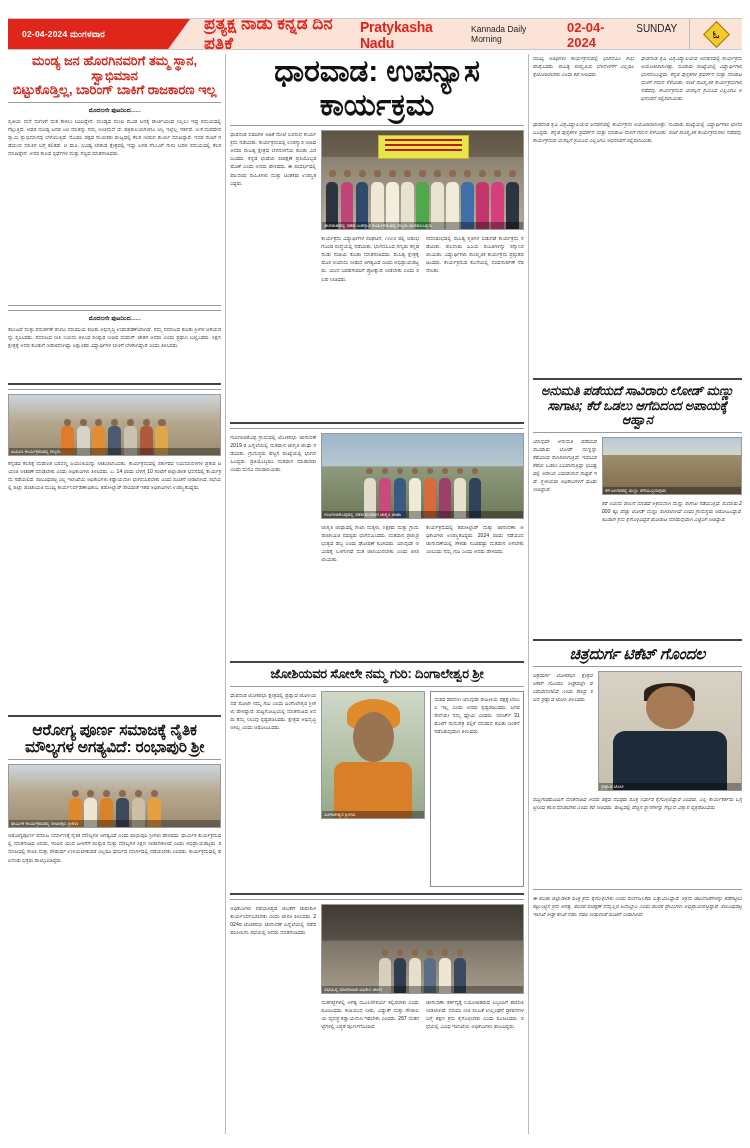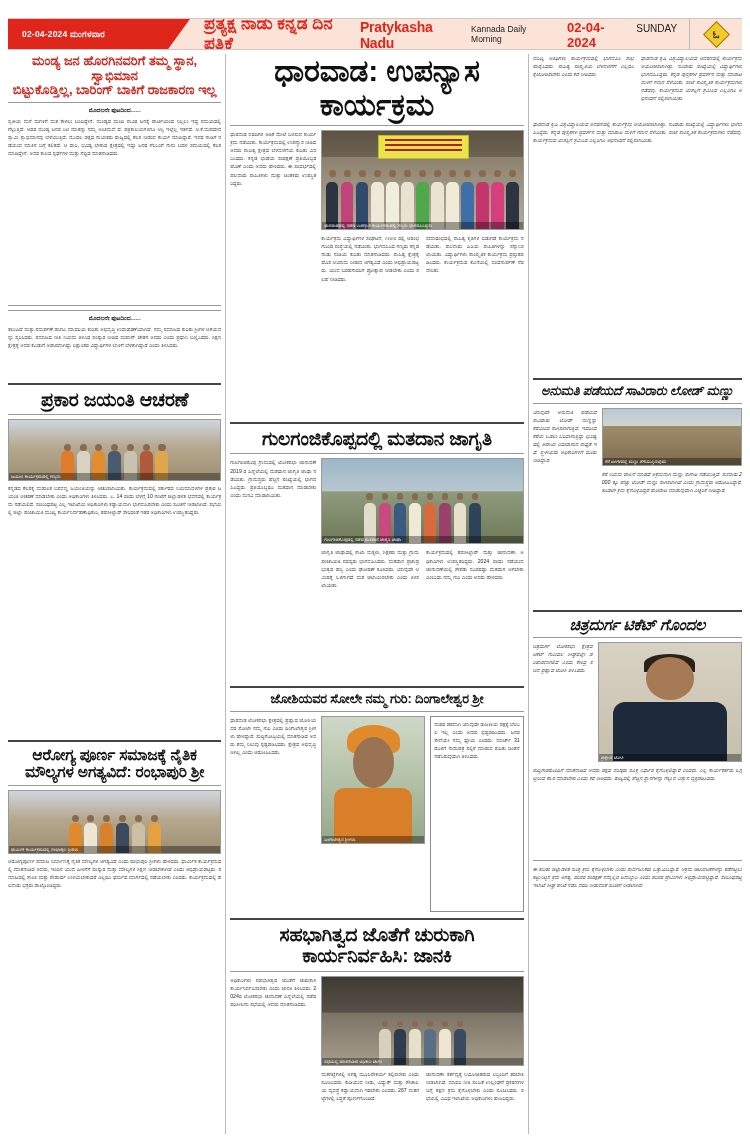--- a/index.html
+++ b/index.html
@@ -297,21 +297,20 @@
 
       <div class="sec">
         <div class="rule"></div>
         <div class="rule"></div>
         <div class="byline">ಮೊದಲನೇ ಪುಟದಿಂದ......</div>
         <div class="realtext" style="height:52px">ತಲುಪಿದೆ ಮತ್ತು ಸಮರ್ಪಣೆ ಹಾಗೂ ಮಾದರಿಯ ಕುರಿತು ಅಭಿವೃದ್ಧಿ ಉದಾಹರಣೆಯಾಗಿದೆ. ನಮ್ಮ ಸಮಾಜದ ಕುರಿತು ಶ್ರೀಗಳ ಆಶಯವನ್ನು ಸ್ಮರಿಸಿದರು. ಸಮಾಜದ ನೀತಿ ನಿಯಮ ತಿಳಿಸಿದ ಸಂಸ್ಕಾರ ನೀಡಿದ ಮಹಾನ್ ಚೇತನ ಅವರು ಎಂದು ಪ್ರಧಾನಿ ಬಣ್ಣಿಸಿದರು. ಶಿಕ್ಷಣ ಕ್ಷೇತ್ರಕ್ಕೆ ಅವರ ಕೊಡುಗೆ ಅಪಾರವಾಗಿದ್ದು ಲಕ್ಷಾಂತರ ವಿದ್ಯಾರ್ಥಿಗಳ ಬಾಳಿಗೆ ಬೆಳಕಾಗಿದ್ದಾರೆ ಎಂದು ತಿಳಿಸಿದರು.</div>
       </div>
 
       <div class="sec">
         <div class="rule-thick"></div>
-        <div class="hl hl-lg">ಪ್ರಕಾರ ಜಯಂತಿ ಆಚರಣೆ</div>
         <div class="rule"></div>
         <div class="photo ph-saffron" style="height:60px;margin:3px 0;">
           <div class="ph-row">
             <div class="person">
                 <div class="head"></div>
                 <div class="body" style="background:#e07b2a"></div>
               </div>
             <div class="person">
                 <div class="head"></div>
                 <div class="body" style="background:#d8d2c2"></div>
@@ -460,21 +459,20 @@
             <div class="cols2 mt4">
               <div class="realtext" style="height:182px">ಕಾರ್ಯಕ್ರಮ ವಿದ್ಯಾರ್ಥಿಗಳ ಸಂಘಟನೆ, ೧೫೫೮ ರಲ್ಲಿ ಆರಂಭಗೊಂಡ ಸಂಸ್ಥೆಯಲ್ಲಿ ನಡೆಯಿತು. ಭಾಗವಹಿಸಿದ ಗಣ್ಯರು ಕನ್ನಡ ನಾಡು ನುಡಿಯ ಕುರಿತು ಮಾತನಾಡಿದರು. ಸಾಹಿತ್ಯ ಕ್ಷೇತ್ರಕ್ಕೆ ಹೊಸ ಆಯಾಮ ನೀಡುವ ಅಗತ್ಯವಿದೆ ಎಂದು ಅಭಿಪ್ರಾಯಪಟ್ಟರು. ಯುವ ಬರಹಗಾರರಿಗೆ ಪ್ರೋತ್ಸಾಹ ನೀಡಬೇಕು ಎಂದು ಸಲಹೆ ನೀಡಿದರು.</div>
               <div class="realtext" style="height:182px">ಸಮಾರಂಭದಲ್ಲಿ ಸಾಹಿತ್ಯ ಕೃತಿಗಳ ಬಿಡುಗಡೆ ಕಾರ್ಯಕ್ರಮ ನಡೆಯಿತು. ಹಲವಾರು ಹಿರಿಯ ಸಾಹಿತಿಗಳನ್ನು ಸನ್ಮಾನಿಸಲಾಯಿತು. ವಿದ್ಯಾರ್ಥಿಗಳು ಸಾಂಸ್ಕೃತಿಕ ಕಾರ್ಯಕ್ರಮ ಪ್ರಸ್ತುತಪಡಿಸಿದರು. ಕಾರ್ಯಕ್ರಮದ ಕೊನೆಯಲ್ಲಿ ವಂದನಾರ್ಪಣೆ ನೆರವೇರಿತು.</div>
             </div>
           </div>
         </div>
       </div>
 
       <div class="sec">
         <div class="rule-thick"></div>
-        <div class="hl hl-lg">ಗುಲಗಂಜಿಕೊಪ್ಪದಲ್ಲಿ ಮತದಾನ ಜಾಗೃತಿ</div>
         <div class="rule"></div>
         <div style="display:flex;gap:5px;margin-top:2px;">
           <div style="width:86px">
             <div class="realtext" style="height:222px">ಗುಲಗಂಜಿಕೊಪ್ಪ ಗ್ರಾಮದಲ್ಲಿ ಲೋಕಸಭಾ ಚುನಾವಣೆ 2019 ರ ಹಿನ್ನೆಲೆಯಲ್ಲಿ ಮತದಾನ ಜಾಗೃತಿ ಜಾಥಾ ನಡೆಯಿತು. ಗ್ರಾಮಸ್ಥರು ಹೆಚ್ಚಿನ ಸಂಖ್ಯೆಯಲ್ಲಿ ಭಾಗವಹಿಸಿದ್ದರು. ಪ್ರತಿಯೊಬ್ಬರೂ ಮತದಾನ ಮಾಡಬೇಕು ಎಂದು ಮನವಿ ಮಾಡಲಾಯಿತು.</div>
           </div>
           <div style="flex:1">
             <div class="photo ph-rally" style="height:84px;">
               <div class="ph-row">
                 <div class="person">
                     <div class="head"></div>
@@ -538,21 +536,20 @@
           <div style="flex:1">
             <div class="boxed">
               <div class="realtext" style="height:188px">ಮಠದ ಪರವಾಗಿ ಯಾವುದೇ ರಾಜಕೀಯ ಪಕ್ಷಕ್ಕೆ ಬೆಂಬಲ ಇಲ್ಲ ಎಂದು ಅವರು ಸ್ಪಷ್ಟಪಡಿಸಿದರು. ಜನರ ಸೇವೆಯೇ ನಮ್ಮ ಧ್ಯೇಯ ಎಂದರು. ಮಾರ್ಚ್ 31 ರೊಳಗೆ ನಾಮಪತ್ರ ಸಲ್ಲಿಕೆ ಮಾಡುವ ಕುರಿತು ಚಿಂತನೆ ನಡೆಸಿರುವುದಾಗಿ ತಿಳಿಸಿದರು.</div>
             </div>
           </div>
         </div>
       </div>
 
       <div class="sec">
         <div class="rule-thick"></div>
-        <div class="hl hl-lg">ಸಹಭಾಗಿತ್ವದ ಜೊತೆಗೆ ಚುರುಕಾಗಿ ಕಾರ್ಯನಿರ್ವಹಿಸಿ: ಜಾನಕಿ</div>
         <div class="rule"></div>
         <div style="display:flex;gap:5px;margin-top:2px;">
           <div style="width:86px">
             <div class="realtext" style="height:200px">ಅಧಿಕಾರಿಗಳು ಸಹಭಾಗಿತ್ವದ ಜೊತೆಗೆ ಚುರುಕಾಗಿ ಕಾರ್ಯನಿರ್ವಹಿಸಬೇಕು ಎಂದು ಜಾನಕಿ ತಿಳಿಸಿದರು. 2024ರ ಲೋಕಸಭಾ ಚುನಾವಣೆ ಹಿನ್ನೆಲೆಯಲ್ಲಿ ನಡೆದ ಪರಿಶೀಲನಾ ಸಭೆಯಲ್ಲಿ ಅವರು ಮಾತನಾಡಿದರು.</div>
           </div>
           <div style="flex:1">
             <div class="photo ph-dais" style="height:88px;">
               <div class="ph-row" style="height:58%">
                 <div class="person">
                     <div class="head"></div>
@@ -599,20 +596,21 @@
         <div class="cols2">
           <div class="realtext" style="height:62px">ಮುಖ್ಯ ಅತಿಥಿಗಳು ಕಾರ್ಯಕ್ರಮದಲ್ಲಿ ಭಾಗವಹಿಸಿ ಶುಭ ಹಾರೈಸಿದರು. ಸಾಹಿತ್ಯ ಸಂಸ್ಕೃತಿಯ ಬೆಳವಣಿಗೆಗೆ ಎಲ್ಲರೂ ಕೈಜೋಡಿಸಬೇಕು ಎಂದು ಕರೆ ನೀಡಿದರು.</div>
           <div class="realtext" style="height:62px">ಧಾರವಾಡ ಕೃಷಿ ವಿಶ್ವವಿದ್ಯಾಲಯದ ಆವರಣದಲ್ಲಿ ಕಾರ್ಯಕ್ರಮ ಆಯೋಜಿಸಲಾಗಿತ್ತು. ನೂರಾರು ಸಂಖ್ಯೆಯಲ್ಲಿ ವಿದ್ಯಾರ್ಥಿಗಳು ಭಾಗವಹಿಸಿದ್ದರು. ಕನ್ನಡ ಪುಸ್ತಕಗಳ ಪ್ರದರ್ಶನ ಮತ್ತು ಮಾರಾಟ ಮಳಿಗೆ ಗಮನ ಸೆಳೆಯಿತು. ಸಂಜೆ ಸಾಂಸ್ಕೃತಿಕ ಕಾರ್ಯಕ್ರಮಗಳು ನಡೆದವು. ಕಾರ್ಯಕ್ರಮದ ಯಶಸ್ಸಿಗೆ ಶ್ರಮಿಸಿದ ಎಲ್ಲರಿಗೂ ಅಭಿನಂದನೆ ಸಲ್ಲಿಸಲಾಯಿತು.</div>
         </div>
         <div class="realtext mt4" style="height:252px">ಧಾರವಾಡ ಕೃಷಿ ವಿಶ್ವವಿದ್ಯಾಲಯದ ಆವರಣದಲ್ಲಿ ಕಾರ್ಯಕ್ರಮ ಆಯೋಜಿಸಲಾಗಿತ್ತು. ನೂರಾರು ಸಂಖ್ಯೆಯಲ್ಲಿ ವಿದ್ಯಾರ್ಥಿಗಳು ಭಾಗವಹಿಸಿದ್ದರು. ಕನ್ನಡ ಪುಸ್ತಕಗಳ ಪ್ರದರ್ಶನ ಮತ್ತು ಮಾರಾಟ ಮಳಿಗೆ ಗಮನ ಸೆಳೆಯಿತು. ಸಂಜೆ ಸಾಂಸ್ಕೃತಿಕ ಕಾರ್ಯಕ್ರಮಗಳು ನಡೆದವು. ಕಾರ್ಯಕ್ರಮದ ಯಶಸ್ಸಿಗೆ ಶ್ರಮಿಸಿದ ಎಲ್ಲರಿಗೂ ಅಭಿನಂದನೆ ಸಲ್ಲಿಸಲಾಯಿತು.</div>
       </div>
 
       <div class="sec">
         <div class="rule-thick"></div>
         <div class="hl hl-sm">ಅನುಮತಿ ಪಡೆಯದೆ ಸಾವಿರಾರು ಲೋಡ್ ಮಣ್ಣು</div>
+        <div class="hl hl-sm">ಸಾಗಾಟ; ಕೆರೆ ಒಡಲು ಆಗೆದಿದಂದ ಅಪಾಯಕ್ಕೆ ಆಹ್ವಾನ</div>
         <div class="rule"></div>
         <div style="display:flex;gap:5px;margin-top:2px;">
           <div style="width:64px">
             <div class="realtext" style="height:196px">ಯಾವುದೇ ಅನುಮತಿ ಪಡೆಯದೆ ಸಾವಿರಾರು ಲೋಡ್ ಮಣ್ಣನ್ನು ಕೆರೆಯಿಂದ ಸಾಗಿಸಲಾಗುತ್ತಿದೆ. ಇದರಿಂದ ಕೆರೆಯ ಒಡಲು ಬರಿದಾಗುತ್ತಿದ್ದು ಭವಿಷ್ಯದಲ್ಲಿ ಅಪಾಯ ಎದುರಾಗುವ ಸಾಧ್ಯತೆ ಇದೆ. ಸ್ಥಳೀಯರು ಅಧಿಕಾರಿಗಳಿಗೆ ದೂರು ನೀಡಿದ್ದಾರೆ.</div>
           </div>
           <div style="flex:1">
             <div class="photo ph-field" style="height:56px;">
               <div class="cap">ಕೆರೆ ಅಂಗಳದಲ್ಲಿ ಮಣ್ಣು ತೆಗೆಯುತ್ತಿರುವುದು</div>
             </div>
             <div class="realtext mt4" style="height:134px">ಕೆರೆ ನಿಯಮ ಪಾಲನೆ ಮಾಡದೆ ಅಕ್ರಮವಾಗಿ ಮಣ್ಣು ಸಾಗಾಟ ನಡೆಯುತ್ತಿದೆ. ಸುಮಾರು 2000 ಕ್ಕೂ ಹೆಚ್ಚು ಲೋಡ್ ಮಣ್ಣು ಸಾಗಿಸಲಾಗಿದೆ ಎಂದು ಗ್ರಾಮಸ್ಥರು ಆರೋಪಿಸಿದ್ದಾರೆ. ಕೂಡಲೇ ಕ್ರಮ ಕೈಗೊಳ್ಳದಿದ್ದರೆ ಹೋರಾಟ ಮಾಡುವುದಾಗಿ ಎಚ್ಚರಿಕೆ ನೀಡಿದ್ದಾರೆ.</div>

